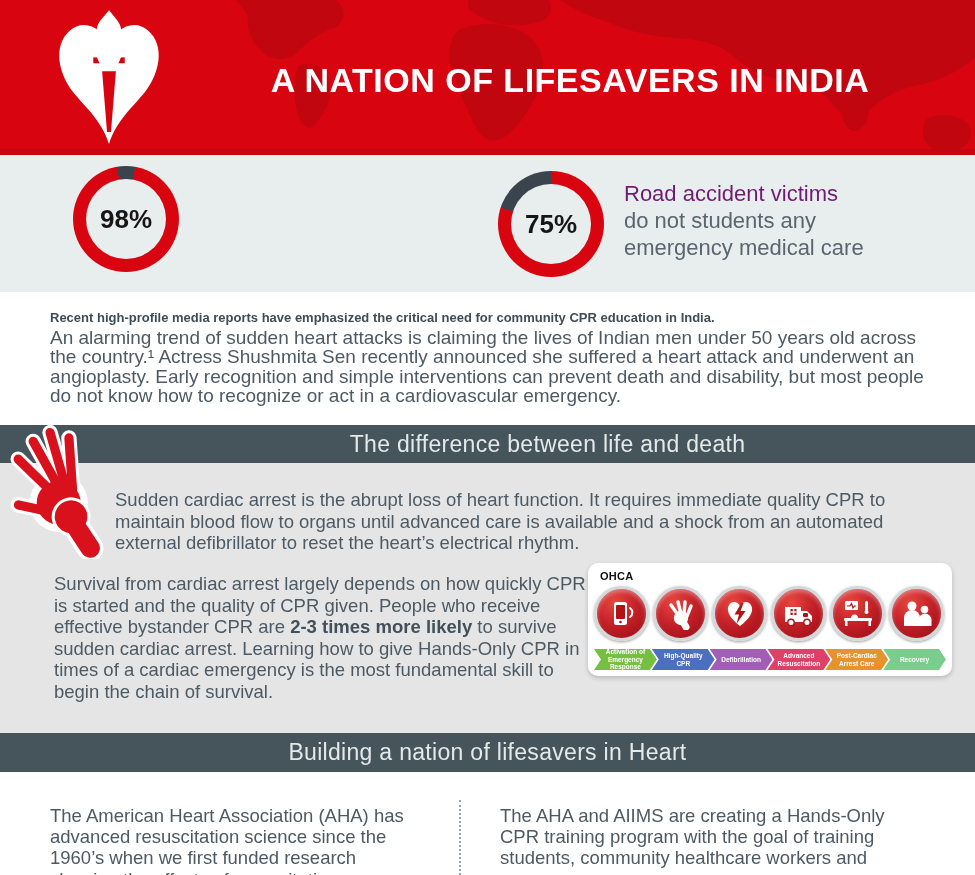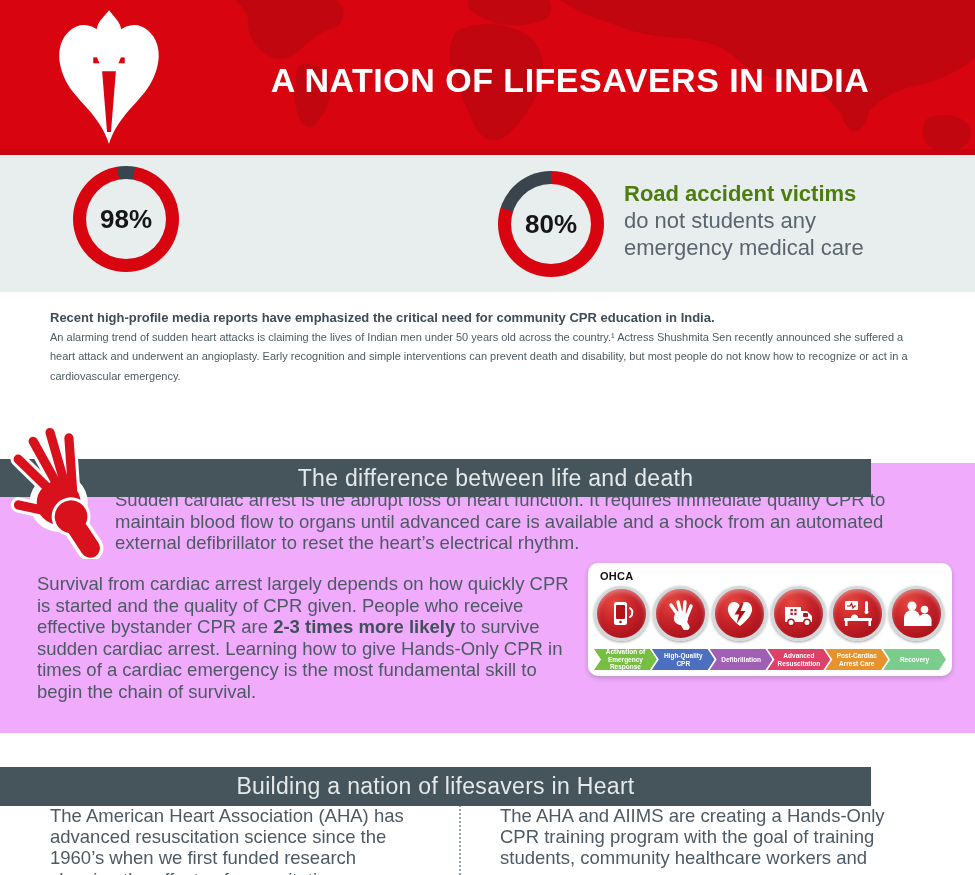--- a/index.html
+++ b/index.html
@@ -18,41 +18,41 @@
   .stats { position:absolute; top:155px; left:0; width:975px; height:137px; background:#E8EEED; }
   .donut { position:absolute; width:106px; height:106px; border-radius:50%; }
   .donut::after { content:""; position:absolute; inset:13px; background:#E8EEED; border-radius:50%; }
   .donut-val { position:absolute; inset:0; display:flex; align-items:center; justify-content:center;
     font-size:26px; font-weight:700; color:#161616; z-index:2; }
   .donut-1 { left:73px; top:11px; }
   .donut-2 { left:498px; top:16px; }
   .stat-text { position:absolute; font-size:22px; line-height:27px; color:#5A6570; }
   .stat-text-1 { left:198px; top:44px; }
   .stat-text-2 { left:624px; top:25px; }
-  .stat-red { color:#4d7c0f; font-weight:700; }
+  .stat-red { color:#701a75; font-weight:400; }
 
   
   .intro { position:absolute; top:292px; left:0; width:975px; height:133px; background:#fff; padding:16px 46px 0 50px; }
   .intro-bold { font-size:13px; line-height:19.6px; font-weight:700; color:#3E4C58; }
-  .intro-body { font-size:11px; line-height:19.6px; color:#4D5A64; max-width:876px; display:block; }
-
-  
-  .banner { position:absolute; left:0; width:871px; background:#46545C; z-index:3;margin-top:34px; }
+  .intro-body { font-size:19px; line-height:19.6px; color:#4D5A64; max-width:876px; display:block; }
+
+  
+  .banner { position:absolute; left:0; width:975px; background:#46545C; z-index:3; }
   .banner-1 { top:425px; height:38px; }
   .banner-2 { top:733px; height:39px; }
   .banner-title { display:block; text-align:center; color:#E4E9EA; font-weight:300; font-size:23px; line-height:38px; letter-spacing:.3px; }
   .banner-1 .banner-title { transform:translateX(60px); }
   .banner-2 .banner-title { line-height:39px; }
   .hand-svg { position:absolute; left:4px; top:423px; width:102px; height:136px; z-index:4; }
 
   
-  .life { position:absolute; top:463px; left:0; width:975px; height:270px; background:#f0abfc; }
+  .life { position:absolute; top:463px; left:0; width:975px; height:270px; background:#e5e5e5; }
   .para { color:#4D5A64; font-size:18.5px; line-height:21.6px; }
   .para-a { position:absolute; left:115px; top:26px; width:798px; }
-  .para-b { position:absolute; left:37px; top:110px; width:545px; }
+  .para-b { position:absolute; left:54px; top:110px; width:545px; }
   .para-bold { font-weight:700; color:#42505B; }
 
   
   .ohca-card { position:absolute; left:588px; top:100px; width:364px; height:113px; background:#fff;
     border-radius:10px; box-shadow:0 2px 5px rgba(0,0,0,.2); }
   .ohca-label { position:absolute; left:12px; top:7px; font-size:11px; font-weight:700; color:#111; letter-spacing:.3px; }
   .badges { position:absolute; left:6px; top:23px; display:flex; gap:4px; }
   .badge { width:55px; height:55px; border-radius:50%; flex:0 0 auto;
     background:radial-gradient(circle at 36% 28%, #E6473E 0%, #C52129 45%, #990A11 100%);
     border:3px solid #D3D8DA; box-shadow:0 1px 3px rgba(0,0,0,.4), inset 0 3px 4px rgba(255,255,255,.35);
@@ -97,21 +97,21 @@
       <path fill="#D8040F" d="M53 66 L67 66 L62 128 L58 128 Z"></path>
     </svg>
     <h1 class="page-title">A NATION OF LIFESAVERS IN INDIA</h1>
   </div>
 
   <div class="stats">
     <div class="donut donut-1" style="background: conic-gradient(from -10deg, rgb(57, 68, 77) 0deg, rgb(57, 68, 77) 20deg, rgb(216, 4, 15) 20deg, rgb(216, 4, 15) 360deg);">
       <span class="donut-val">98%</span>
     </div>
     <div class="donut donut-2" style="background: conic-gradient(from -72deg, rgb(57, 68, 77) 0deg, rgb(57, 68, 77) 72deg, rgb(216, 4, 15) 72deg, rgb(216, 4, 15) 360deg);">
-      <span class="donut-val">80%</span>
+      <span class="donut-val">75%</span>
     </div>
     <div class="stat-text stat-text-2">
       <span class="stat-red">Road accident victims</span><br>
       <span>do not students any</span><br>
       <span>emergency medical care</span>
     </div>
   </div>
 
   <div class="intro">
     <div class="intro-bold">Recent high-profile media reports have emphasized the critical need for community CPR education in India.</div>

